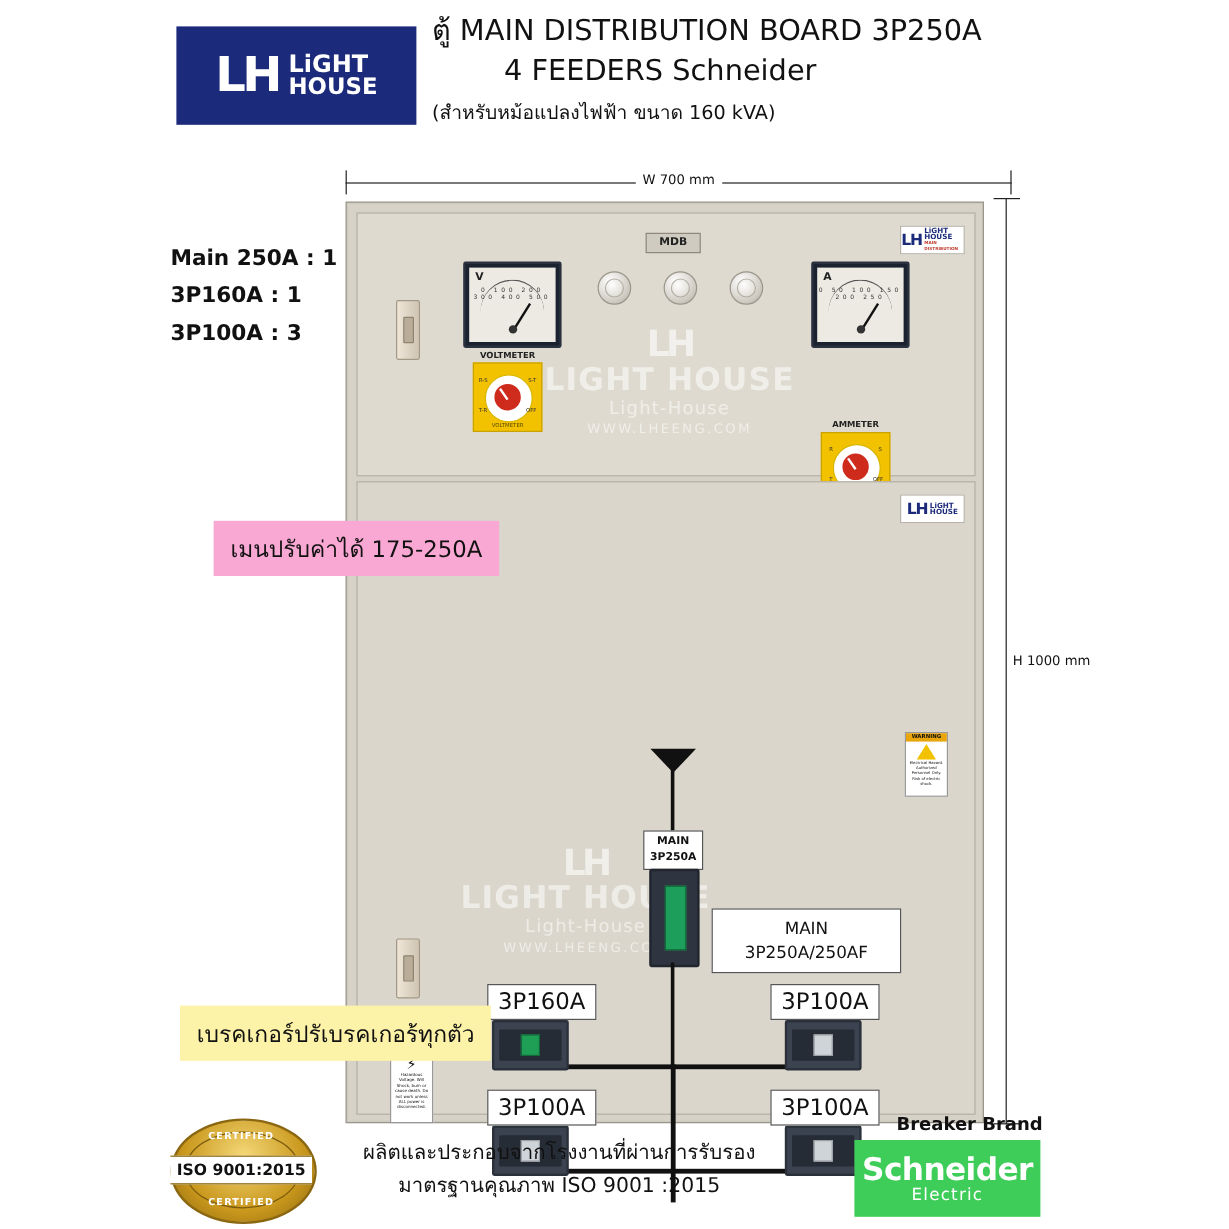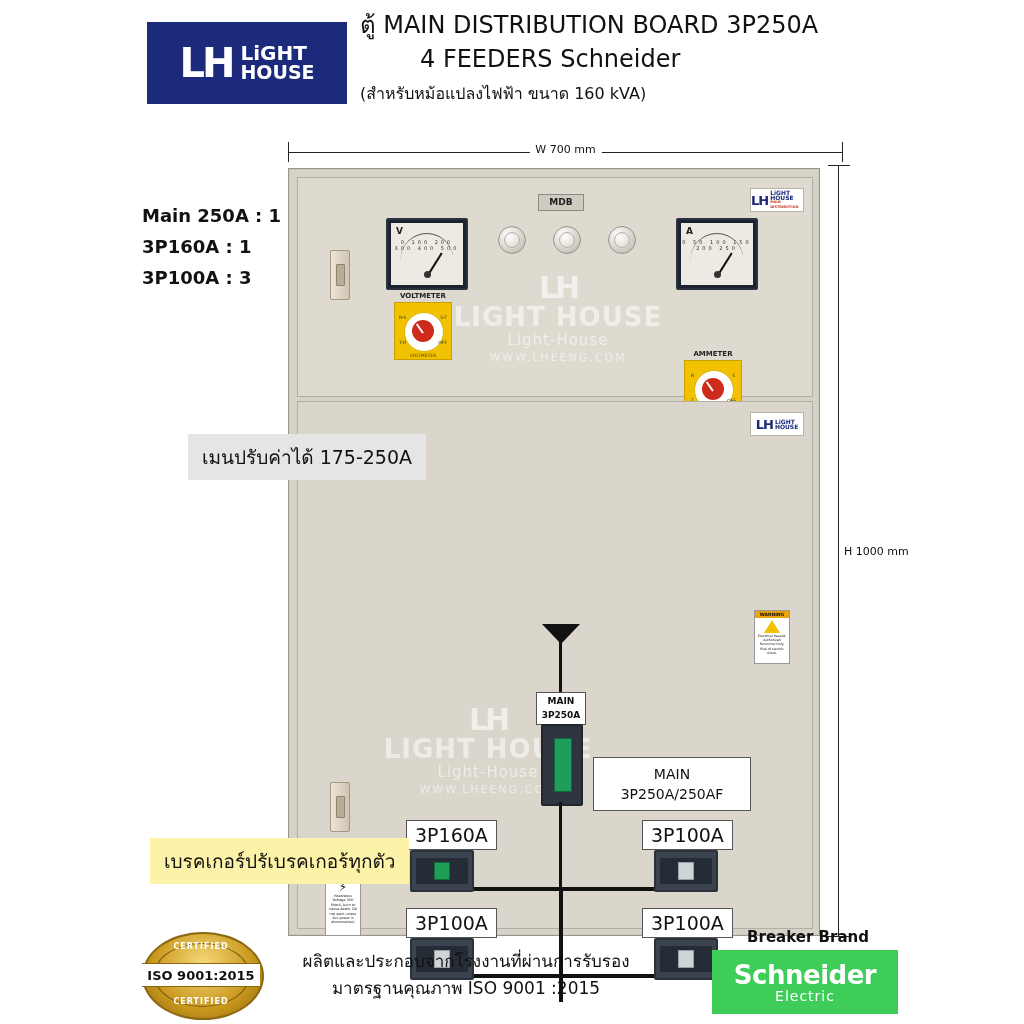--- a/index.html
+++ b/index.html
@@ -188,21 +188,21 @@
   .handle .slot {
     width: 7px; height: 20px; margin: 13px auto 0;
     background: #b9ad99; border: 1px solid #8f856f; border-radius: 1px;
   }
 
   
   .callout {
     font-size: 19px; color: #111; padding: 8px 14px; text-align: center;
     white-space: nowrap;
   }
-  #callout-green { left: 188px; top: 434px; background: #e5e5e5; }
+  #callout-green { left: 178px; top: 434px; background: #f9a8d4; }
   #callout-yellow { left: 150px; top: 838px; background: #fdf3a8; }
 
   
   .breaker {
     background: #3c4350; border: 2px solid #2b313b; border-radius: 2px;
     position: absolute; display: flex; align-items: center; justify-content: center;
   }
   .breaker .body {
     background: #262c35; width: 86%; height: 70%; border-radius: 1px;
     display:flex; align-items:center; justify-content:center;
@@ -307,21 +307,21 @@
 
   #iso-text { left: 276px; top: 948px; width: 380px; }
   #iso-text div { font-size: 17px; color:#111; line-height: 27px; text-align:center; }
 
   
   #breaker-brand-label {
     left: 718px; top: 928px; width: 180px; text-align: center;
     font-size: 15px; font-weight: bold; color: #111;
   }
   #schneider-box {
-    left: 712px; top: 950px; width: 186px; height: 64px;
+    left: 712px; top: 950px; width: 155px; height: 64px;
     background: #3dcd58;
     display:flex; flex-direction:column; align-items:center; justify-content:center;
   }
   #schneider-box .s1 { color:#fff; font-size:26px; font-weight:bold; letter-spacing:-0.5px; }
   #schneider-box .s2 { color:#fff; font-size:14px; letter-spacing:1px; margin-top:-2px; }
 </style>
 </head>
 <body>
 
 <div class="abs" id="brand-logo">

